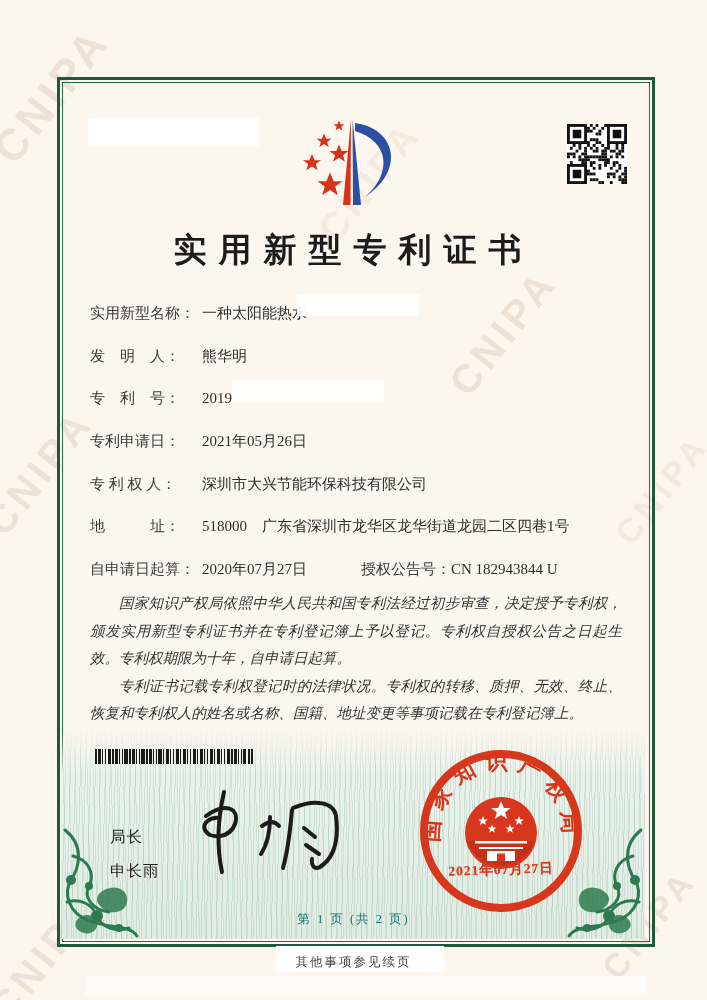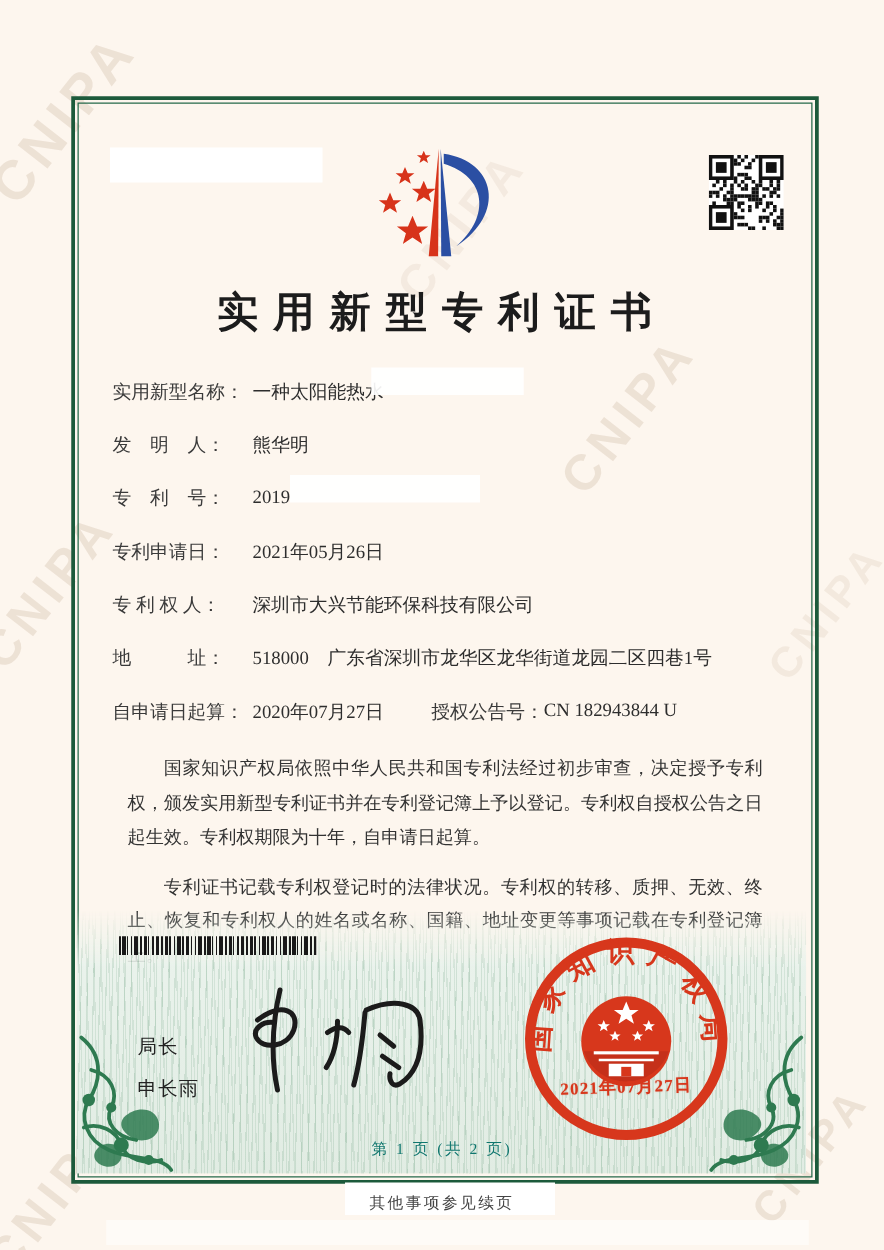--- a/index.html
+++ b/index.html
@@ -25,25 +25,25 @@
   
   .qr{position:absolute;left:567px;top:124px;width:60px;height:60px;}
   
   .title{position:absolute;left:0;top:228px;width:707px;text-align:center;
          font-size:33px;font-weight:bold;letter-spacing:12px;color:#1c1c1c;}
   
   .fields{position:absolute;left:90px;top:292px;width:540px;font-size:15px;}
   .frow{height:42.7px;display:flex;align-items:center;white-space:pre;}
   .flabel{display:inline-block;width:112px;color:#3a3a3a;}
   .fvalue{color:#2d2d2d;}
-  .pair2{margin-left:38px;}
+  .pair2{margin-left:54px;}
   
   .bodytext{position:absolute;left:90px;top:590px;width:532px;font-size:14.5px;
             line-height:27.5px;text-align:justify;color:#333;}
-  .bodytext p{margin:12px;text-indent:2em;}
+  .bodytext p{margin:0;text-indent:2em;font-style:italic;}
   
   .band{position:absolute;left:61px;top:728px;width:584px;height:211px;
         background-image:
           repeating-linear-gradient(91.5deg, rgba(110,162,130,0.22) 0 1px, rgba(0,0,0,0) 1px 5px),
           repeating-linear-gradient(88.5deg, rgba(110,162,130,0.18) 0 1px, rgba(0,0,0,0) 1px 6px),
           linear-gradient(#ecf4ee,#e1ece3);
         -webkit-mask-image:linear-gradient(180deg,transparent 0,#000 46px);
         mask-image:linear-gradient(180deg,transparent 0,#000 46px);}
   .flourish{position:absolute;bottom:-2px;width:120px;height:125px;color:#2e7a50;}
   .flourish.left{left:-2px;}

